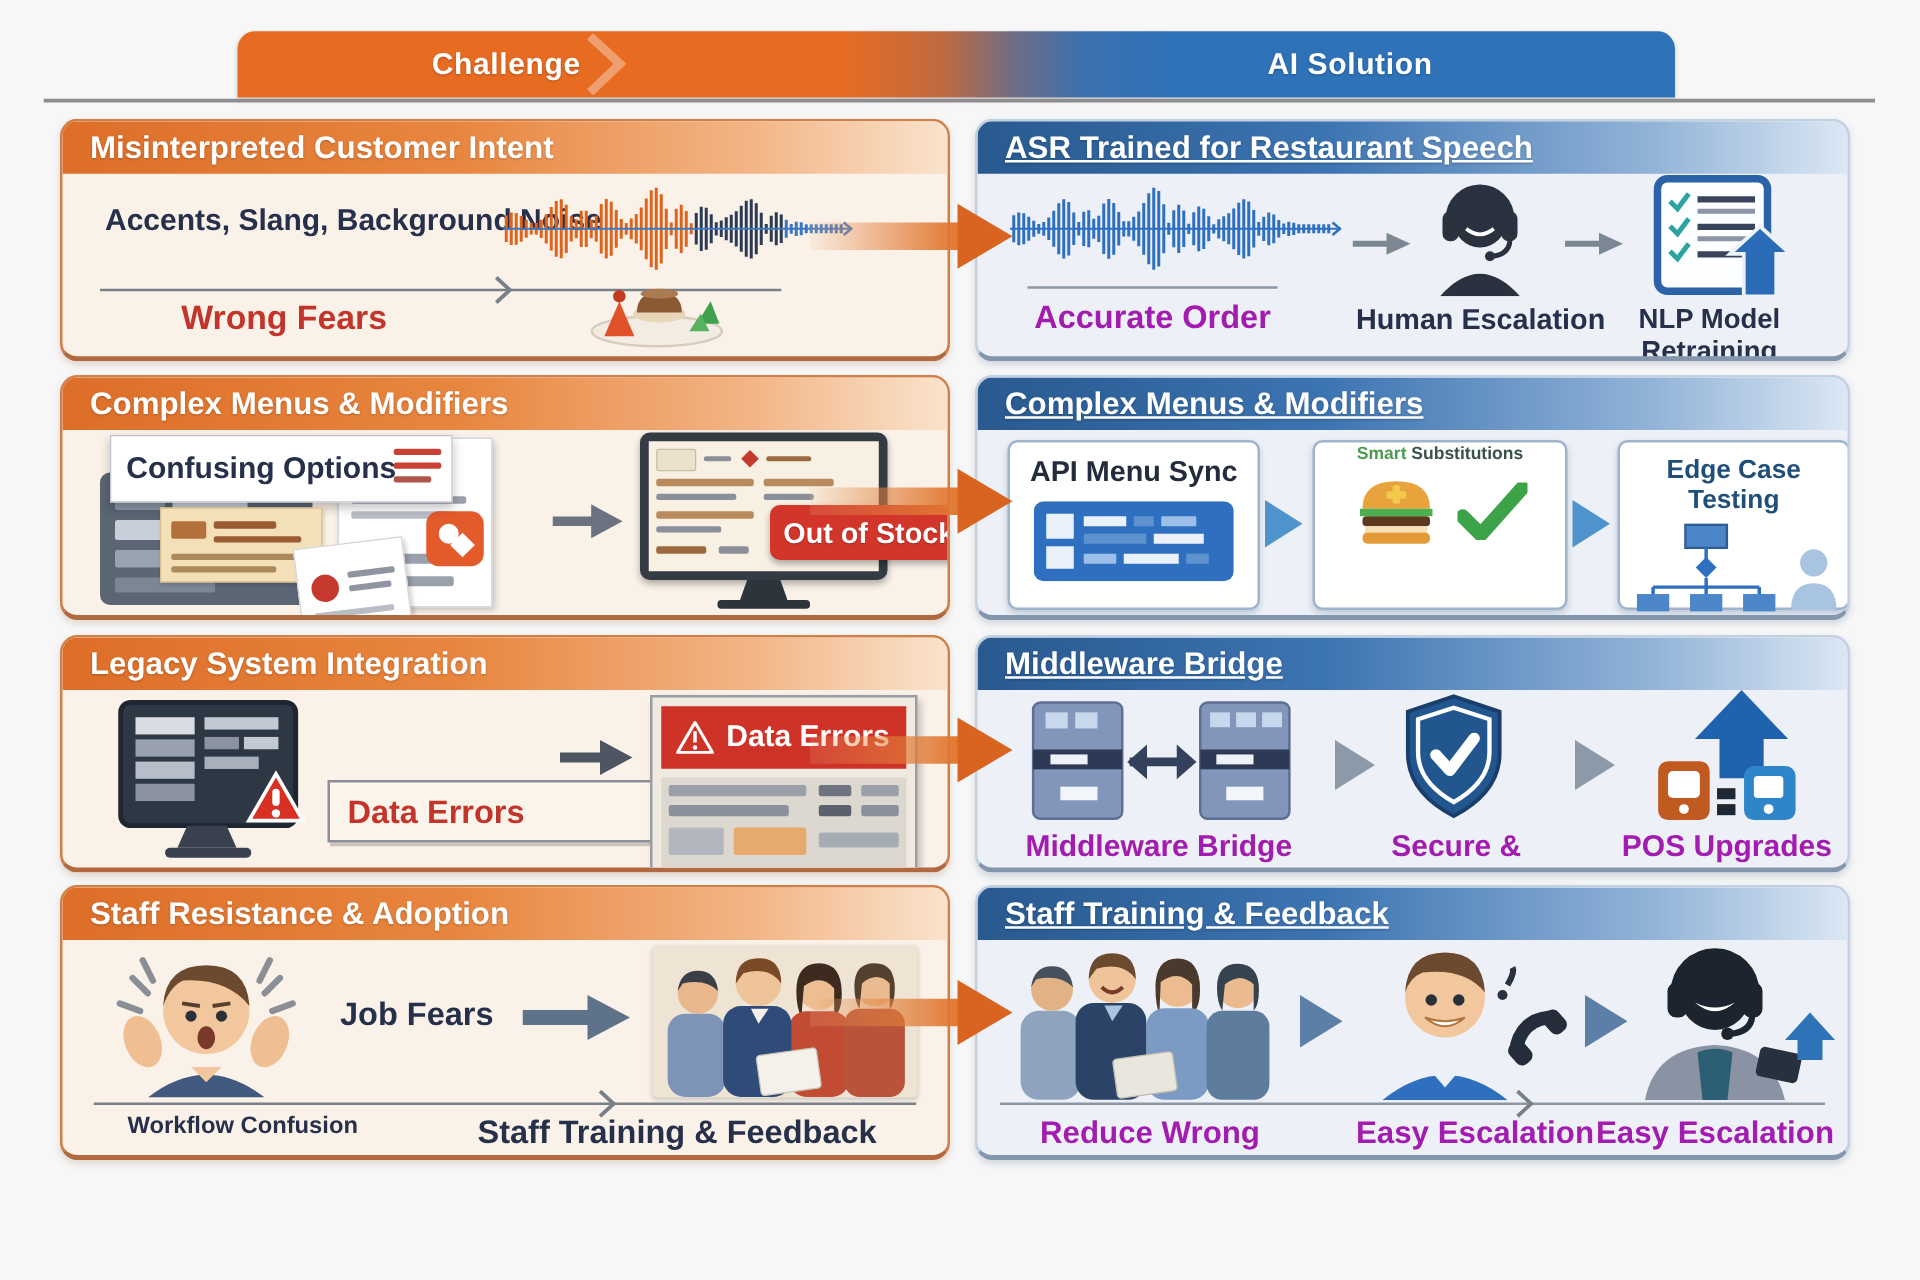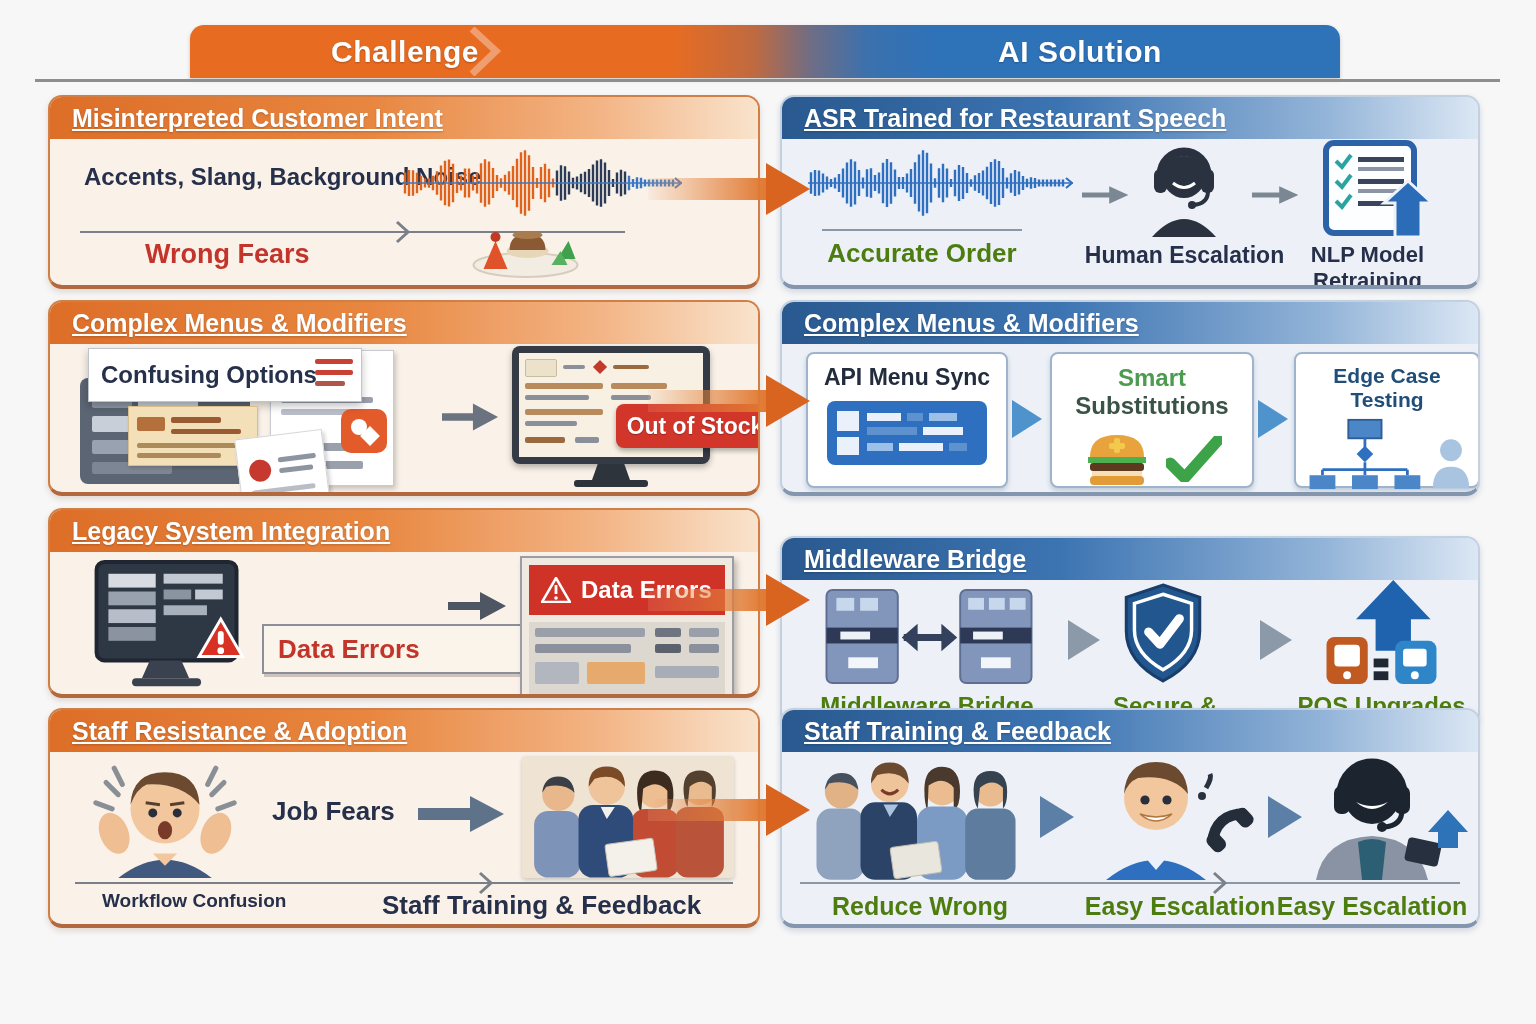--- a/index.html
+++ b/index.html
@@ -11,21 +11,21 @@
   .abs{position:absolute;}
   
   .ribbon{
     position:absolute;left:190px;top:25px;width:1150px;height:53px;
     border-radius:14px 14px 0 0;
     background:linear-gradient(90deg,#e76c22 0%,#e76c22 42%,#c06a40 49%,#6f6d85 54%,#3b71ae 59%,#2e72b8 65%,#2e72b8 100%);
     box-shadow:0 2px 4px rgba(0,0,0,.18);
   }
   .ribbon-label{
     position:absolute;top:0;height:53px;display:flex;align-items:center;justify-content:center;
-    color:#ffffff;font-size:30px;font-weight:bold;letter-spacing:.5px;
+    color:#ffffff;font-size:24px;font-weight:bold;letter-spacing:.5px;
     text-shadow:0 1px 2px rgba(0,0,0,.25);
   }
   .ribbon-chev{position:absolute;left:278px;top:2px;}
   .topline{position:absolute;left:35px;top:79px;width:1465px;height:3px;background:#8e8e90;}
   
   .panel{position:absolute;border-radius:14px;overflow:hidden;}
   .panel.challenge{
     left:48px;width:708px;background:#faf2e9;
     border:2px solid #d0understood;
     border:2px solid #d07f46;border-bottom:4px solid #b2693f;
@@ -34,26 +34,26 @@
   .panel.solution{
     left:780px;width:696px;background:#edf1f7;
     border:2px solid #c2d0e0;border-bottom:4px solid #8396ad;
     box-shadow:0 3px 6px rgba(40,70,110,.18);
   }
   .ph{
     height:42px;display:flex;align-items:center;padding-left:22px;
     color:#ffffff;font-size:25px;font-weight:bold;
     text-shadow:0 1px 2px rgba(0,0,0,.22);
   }
-  .ph.orange{background:linear-gradient(90deg,#dd6e28 0%,#e8863f 45%,#f3b586 78%,#f9e3cc 100%);text-decoration:underline;}
+  .ph.orange{background:linear-gradient(90deg,#dd6e28 0%,#e8863f 45%,#f3b586 78%,#f9e3cc 100%);}
   .ph.blue{background:linear-gradient(90deg,#29598f 0%,#3c74b2 40%,#93b4d8 78%,#dbe7f4 100%);text-decoration:underline;}
   .pc{position:absolute;left:0;right:0;top:42px;bottom:0;}
   
   .navy{color:#26304a;}
-  .blue-t{color:#4d7c0f;}
+  .blue-t{color:#a21caf;}
   .red-t{color:#c3342a;}
   .b{font-weight:bold;}
   .ctr{text-align:center;}
   
   .conn{position:absolute;left:648px;width:162px;height:52px;}
   .conn .shaft{position:absolute;left:0;top:15px;width:120px;height:22px;
     background:linear-gradient(90deg,rgba(244,196,156,.15),#e0772f);}
   .conn .tip{position:absolute;left:118px;top:0;width:0;height:0;
     border-top:26px solid transparent;border-bottom:26px solid transparent;border-left:44px solid #d8641f;}
   
@@ -378,21 +378,21 @@
         <rect x="102" y="12" width="28" height="8" fill="#9dc0e8"></rect>
         <rect x="40" y="26" width="50" height="8" fill="#5e92ce"></rect>
         <rect x="96" y="26" width="40" height="8" fill="#eaf1fa"></rect>
         <rect x="40" y="42" width="26" height="8" fill="#9dc0e8"></rect>
         <rect x="72" y="42" width="44" height="8" fill="#eaf1fa"></rect>
         <rect x="122" y="42" width="18" height="8" fill="#5e92ce"></rect>
       </svg>
     </div>
     <div class="tri abs" style="left:230px;top:56px;border-top:19px solid transparent;border-bottom:19px solid transparent;border-left:30px solid #4e93cc;"></div>
     <div class="card abs" style="left:268px;top:8px;width:200px;height:132px;">
-      <div class="ctr b" style="font-size:24px;margin-top:10px;">
+      <div class="ctr b" style="font-size:14px;">
         <span style="color:#4d9b50;">Smart</span>
         <span style="color:#3a5348;">Substitutions</span>
       </div>
       <div style="display:flex;justify-content:center;align-items:center;gap:14px;margin-top:8px;">
         <svg width="70" height="62" viewBox="0 0 70 60">
           <path d="M8 28 Q8 6 35 6 Q62 6 62 28 Z" fill="#e8a33d"></path>
           <rect x="32" y="9" width="6" height="15" rx="2" fill="#f2c94c"></rect>
           <rect x="27" y="14" width="16" height="6" rx="2" fill="#f2c94c"></rect>
           <rect x="6" y="28" width="58" height="6" fill="#4caf50"></rect>
           <rect x="8" y="34" width="54" height="8" rx="3" fill="#5d3a1f"></rect>
@@ -468,21 +468,21 @@
         <div class="bar" style="left:126px;top:22px;width:26px;height:9px;background:#5c626d;"></div>
         <div class="bar" style="left:160px;top:22px;width:30px;height:9px;background:#8b919c;"></div>
         <div class="bar" style="left:6px;top:40px;width:44px;height:22px;background:#b2b7bf;"></div>
         <div class="bar" style="left:58px;top:40px;width:58px;height:22px;background:#e7aa6d;"></div>
         <div class="bar" style="left:126px;top:44px;width:64px;height:12px;background:#a7adb6;"></div>
       </div>
     </div>
   </div>
 </section>
 
-<section class="panel solution" style="top:536px;height:184px;">
+<section class="panel solution" style="top:508px;height:184px;">
   <header class="ph blue">Middleware Bridge</header>
   <div class="pc">
     <svg class="abs" style="left:38px;top:6px;" width="218" height="104" viewBox="0 0 215 105">
       <rect x="4" y="4" width="72" height="94" rx="6" fill="#8296bc" stroke="#5f6f94" stroke-width="2"></rect>
       <rect x="14" y="12" width="18" height="13" fill="#c7d7ec"></rect>
       <rect x="38" y="12" width="18" height="13" fill="#c7d7ec"></rect>
       <rect x="4" y="42" width="72" height="16" fill="#2e3a55"></rect>
       <rect x="18" y="46" width="30" height="8" fill="#edf2f8"></rect>
       <rect x="26" y="72" width="30" height="11" fill="#f2f5fa"></rect>
       <path d="M82 52 H132" stroke="#33415c" stroke-width="7"></path>

